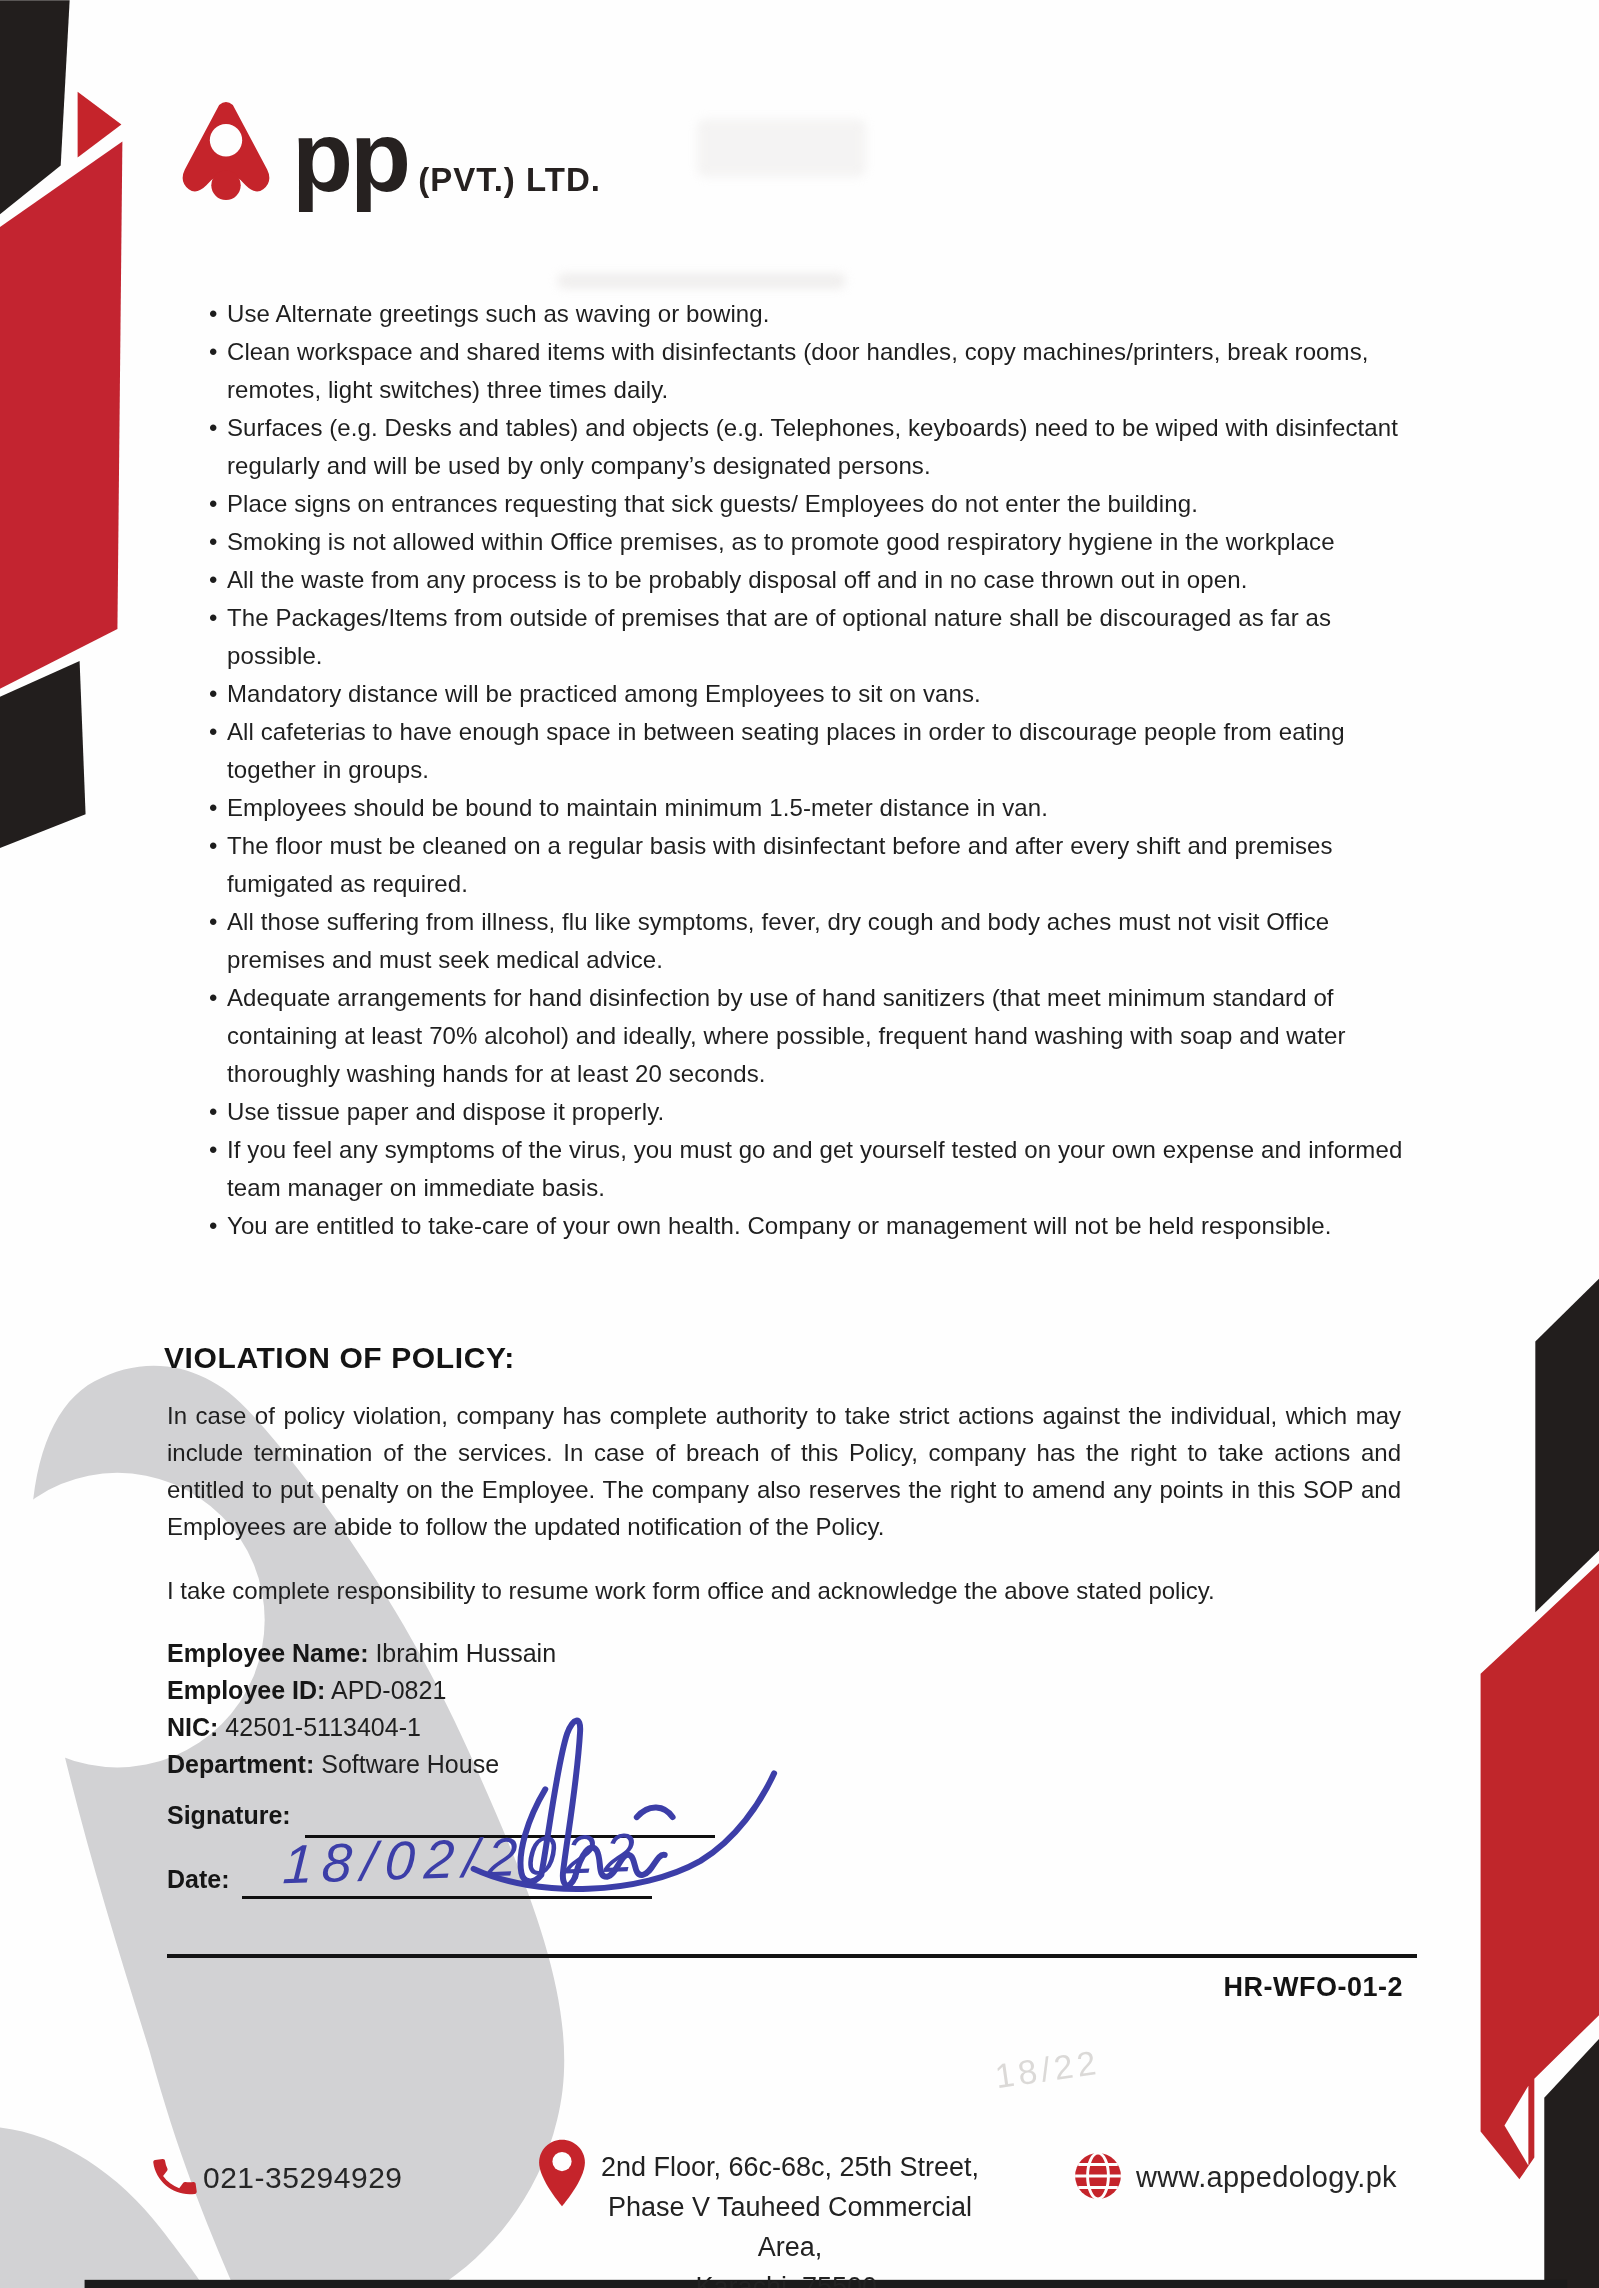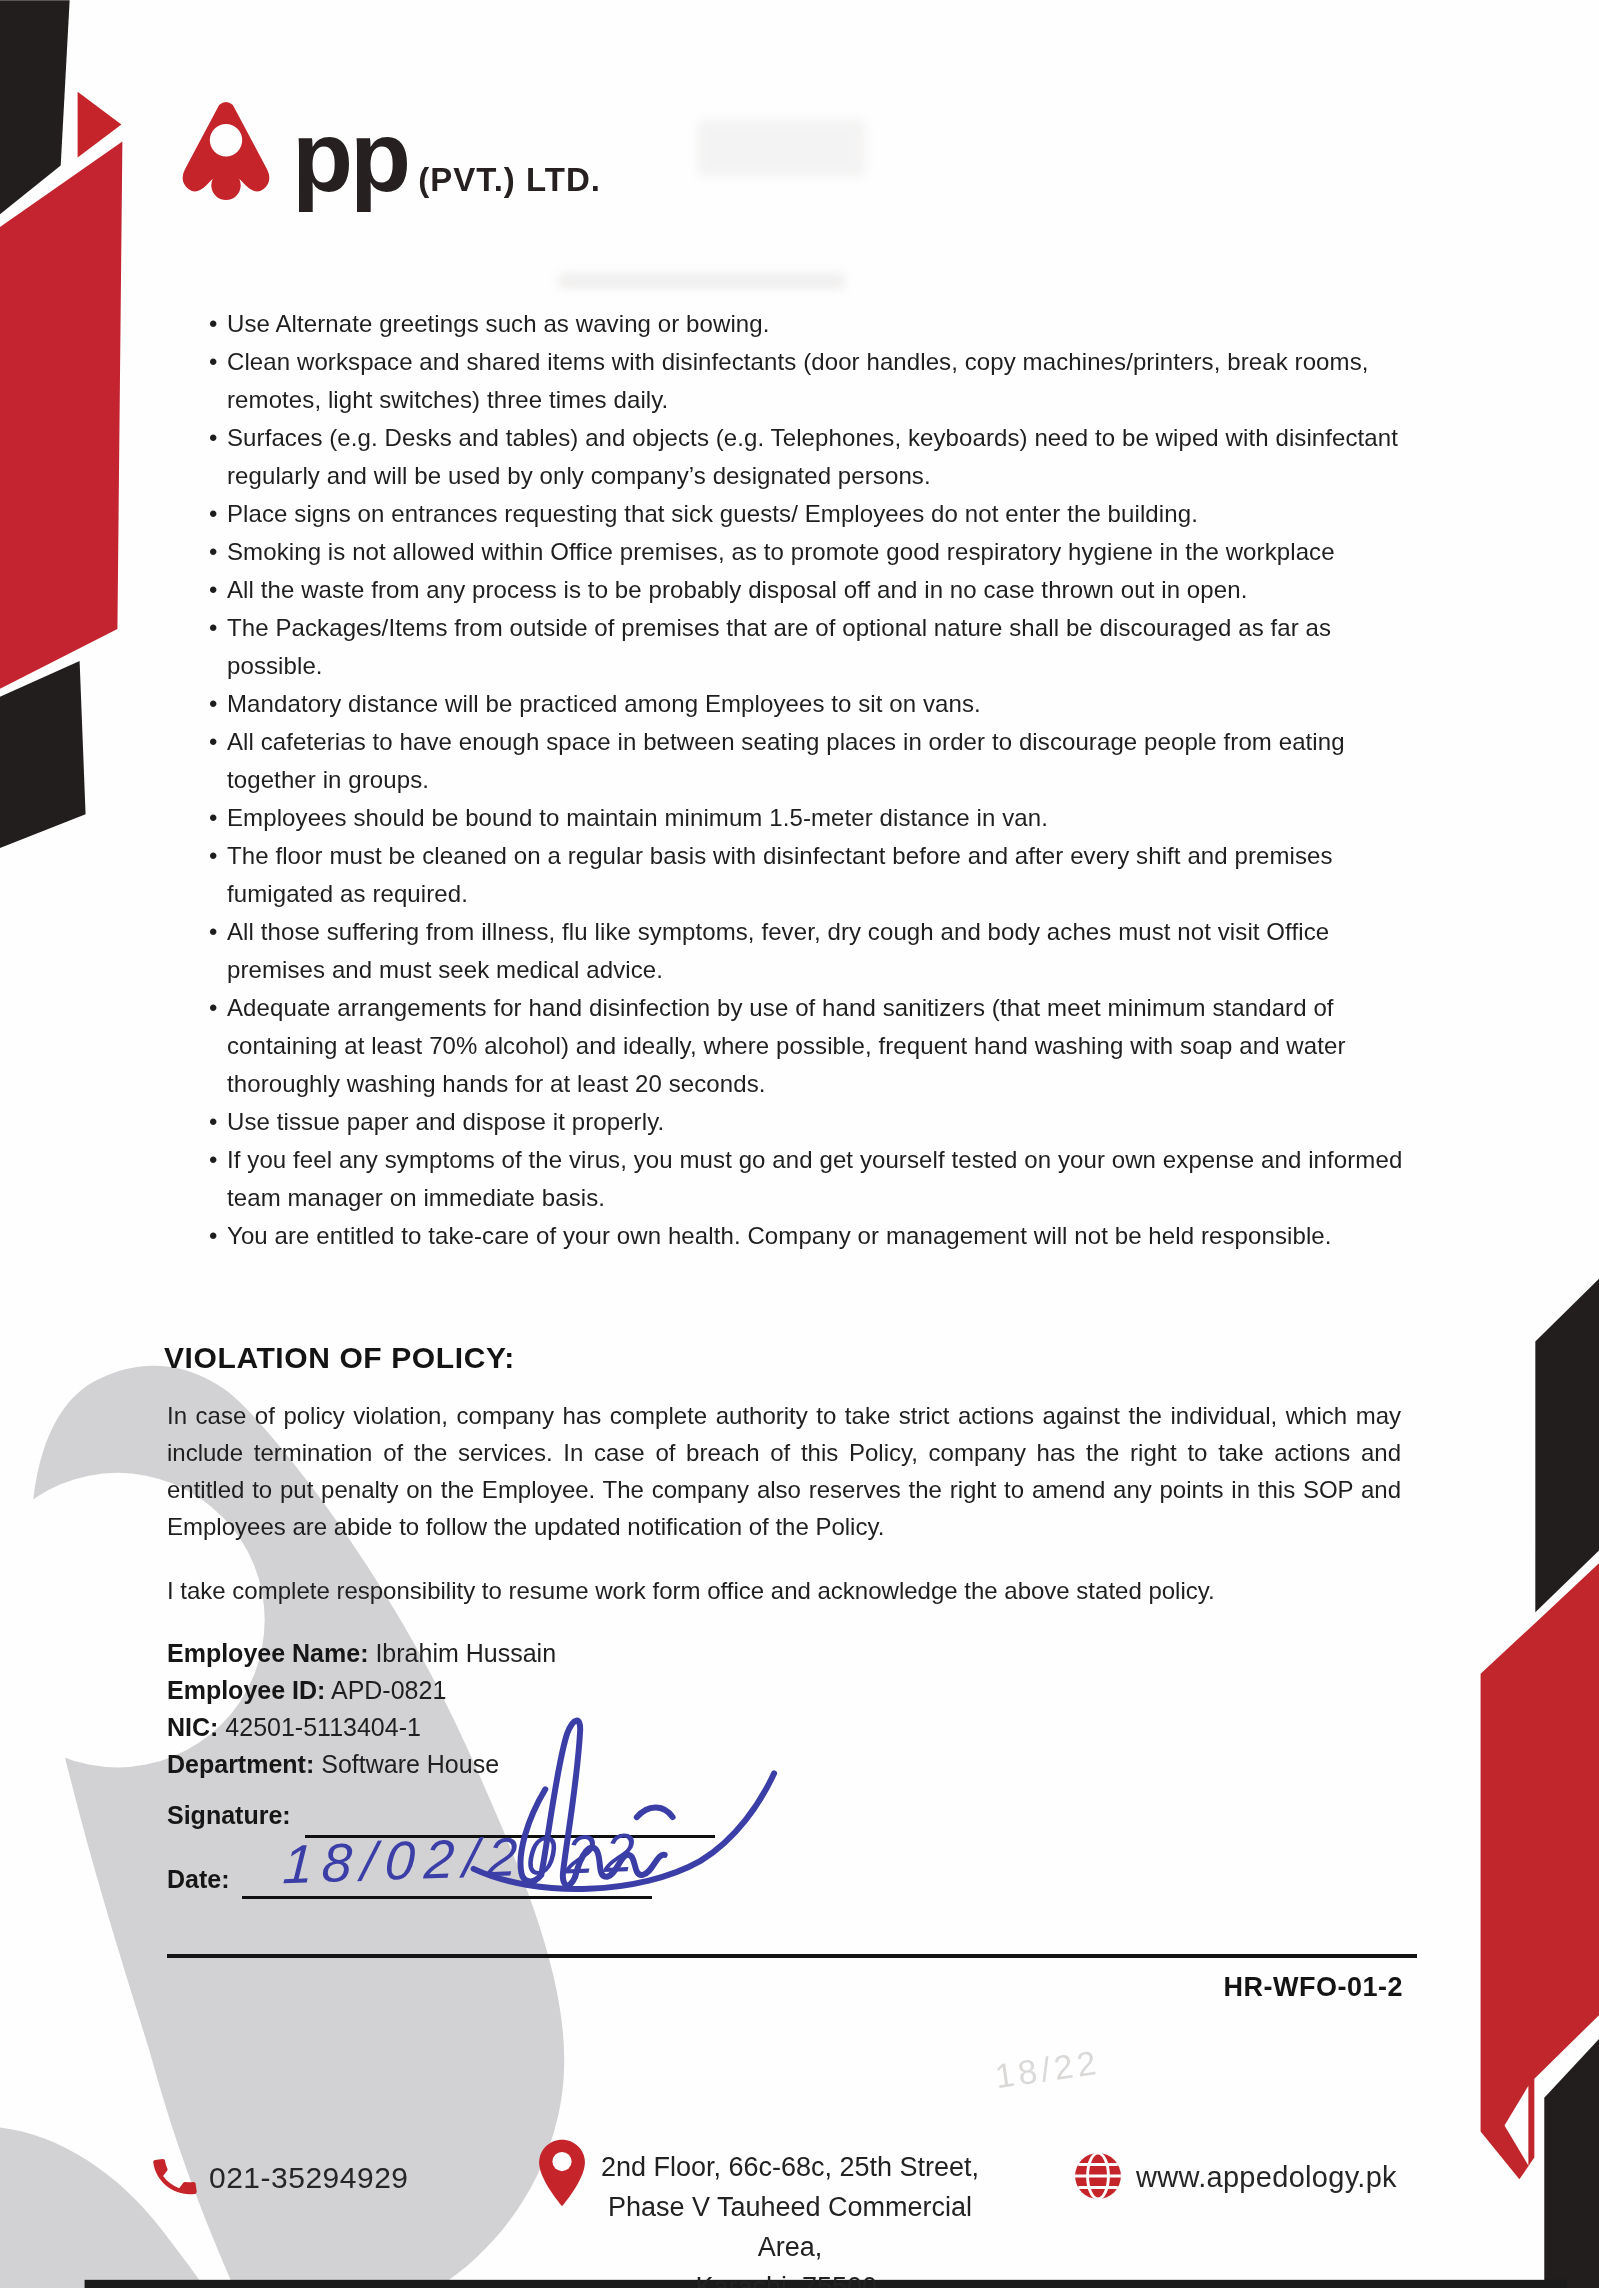--- a/index.html
+++ b/index.html
@@ -16,21 +16,21 @@
   .logo-mark{width:98px;height:105px;flex:0 0 auto;}
   .logo-text{display:flex;align-items:baseline;margin-left:4px;margin-top:8px;line-height:1;}
   .lt-bold{font-size:100px;font-weight:bold;color:#262120;letter-spacing:-3px;}
   .lt-light{font-size:100px;font-weight:normal;color:#2a2524;letter-spacing:-4px;}
   .lt-suffix{font-size:33px;font-weight:bold;color:#262120;margin-left:10px;letter-spacing:1px;}
 
   
   .smudge{position:absolute;background:#e9e7e6;filter:blur(5px);opacity:.65;border-radius:8px;}
 
   
-  .bullets{position:absolute;left:167px;top:305px;width:1239px;margin:0;padding:0;list-style:none;}
+  .bullets{position:absolute;left:167px;top:295px;width:1239px;margin:0;padding:0;list-style:none;}
   .bullets li{position:relative;padding-left:60px;font-size:24px;line-height:38px;letter-spacing:0.1px;}
   .bullets li::before{content:"•";position:absolute;left:42px;top:0;font-size:24px;color:#1d1d1d;}
 
   .violation-heading{position:absolute;left:164px;top:1341px;margin:0;font-size:30px;font-weight:bold;color:#141414;letter-spacing:0.6px;}
   .violation-paragraph{position:absolute;left:167px;top:1397px;width:1234px;margin:0;font-size:24px;line-height:37px;text-align:justify;}
   .ack{position:absolute;left:167px;top:1572px;width:1234px;margin:0;font-size:24px;line-height:37px;}
 
   .emp{position:absolute;left:167px;top:1635px;width:896px;font-size:25px;line-height:37px;}
   .emp .lbl{font-weight:bold;color:#161616;}
 
@@ -40,21 +40,21 @@
   .date-line{position:absolute;left:242px;top:1896px;width:410px;border-top:3px solid #101010;}
   .date-ink{position:absolute;left:283px;top:1827px;font-size:54px;font-style:italic;color:#3c3ea8;
             letter-spacing:9px;transform:rotate(-2deg) skewX(-5deg);white-space:nowrap;}
   .pencil{position:absolute;left:995px;top:2050px;font-size:34px;color:#b9b6b2;opacity:.5;transform:rotate(-8deg);letter-spacing:4px;}
 
   .rule{position:absolute;left:167px;top:1954px;width:1250px;border-top:4px solid #141414;}
   .doc-code{position:absolute;left:1045px;top:1972px;width:358px;text-align:right;font-size:27px;font-weight:bold;color:#141414;letter-spacing:0.5px;}
 
   
   .f-icon{position:absolute;}
-  .f-phone-text{position:absolute;left:209px;top:2161px;font-size:30px;color:#262626;letter-spacing:0.5px;}
+  .f-phone-text{position:absolute;left:203px;top:2161px;font-size:30px;color:#262626;letter-spacing:0.5px;}
   .f-address{position:absolute;left:595px;top:2147px;width:390px;text-align:center;font-size:27px;line-height:40px;color:#222;}
   .f-web-text{position:absolute;left:1136px;top:2161px;font-size:29px;color:#262626;letter-spacing:0.3px;}
 </style>
 </head>
 <body>
 
 <div class="page">
 
   <svg class="decor" viewBox="0 0 1608 2300">
 

